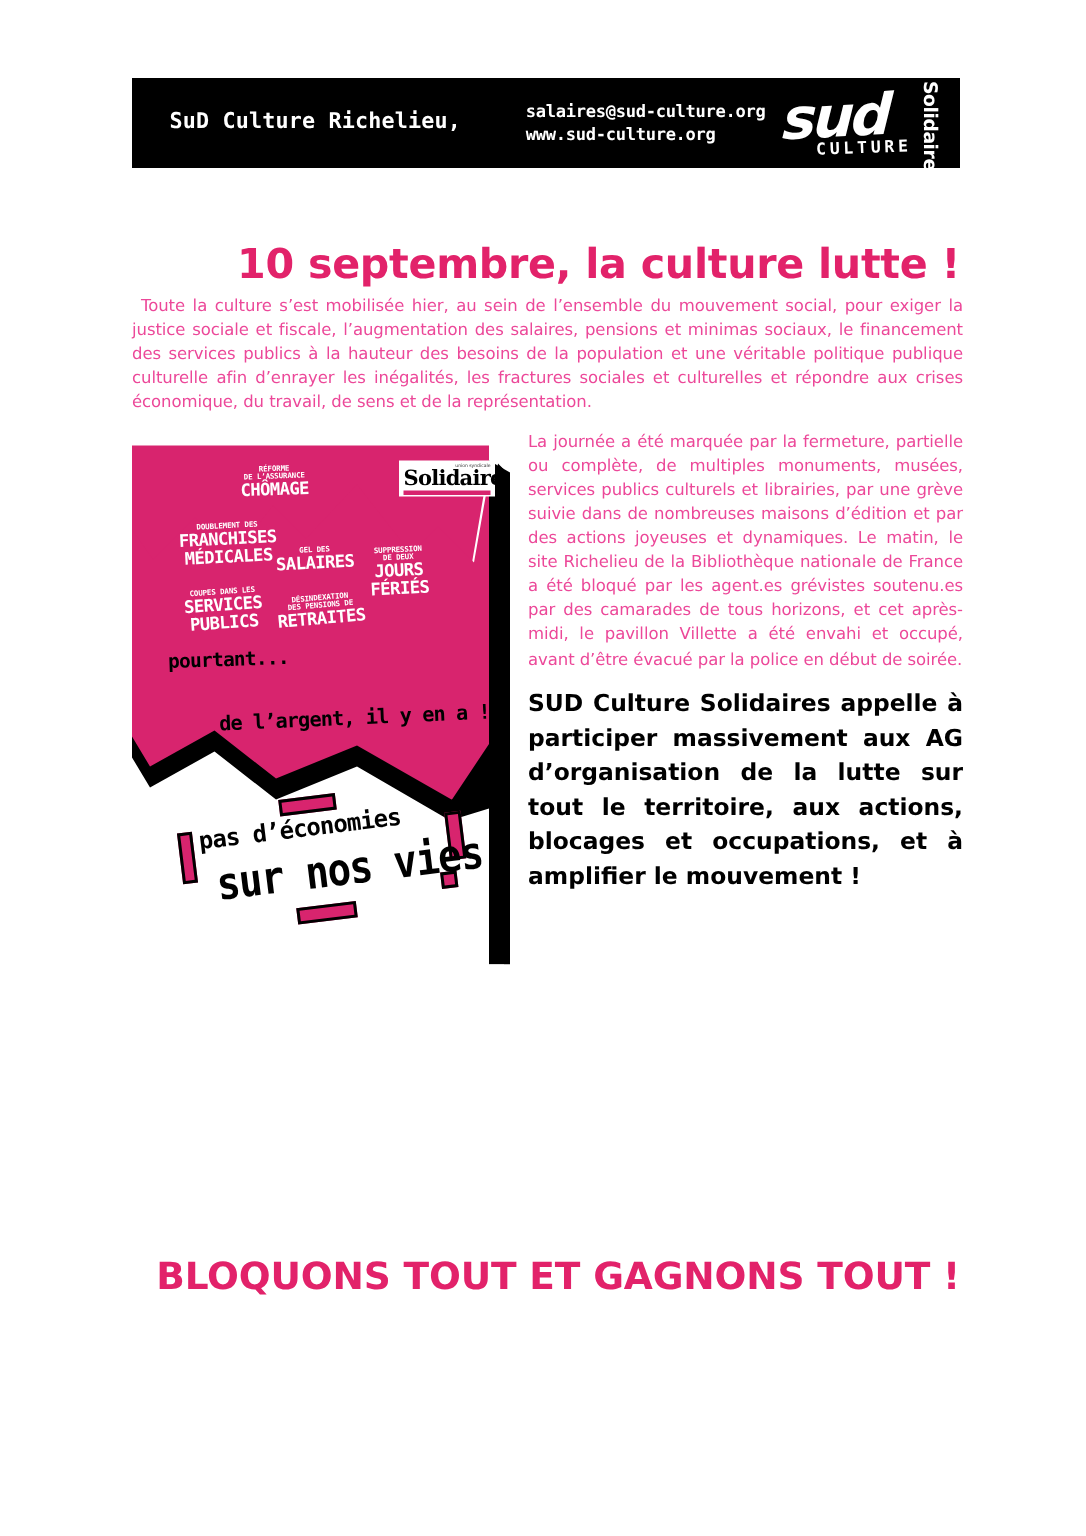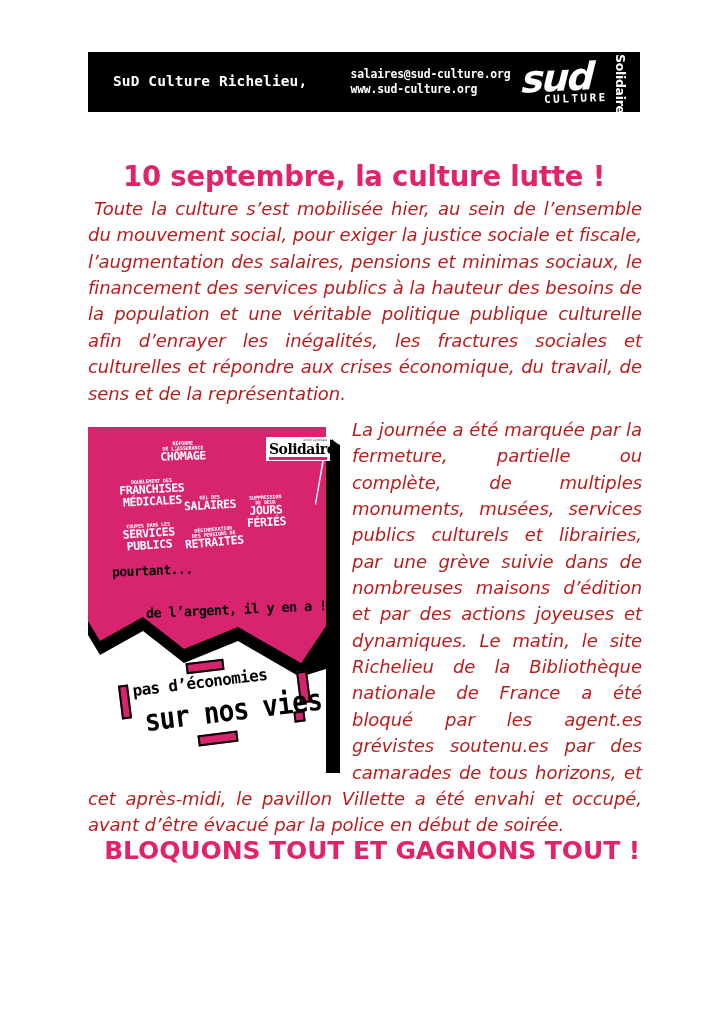--- a/index.html
+++ b/index.html
@@ -105,42 +105,41 @@
     writing-mode: vertical-rl;
     letter-spacing: -0.3px;
   }
 
   
   .doc-title {
     position: absolute;
     left: 88px;
     top: 142px;
     width: 552px;
-    text-align: center;
+    text-align: right;
     color: #e2226a;
     font-size: 27.5px;
     font-weight: bold;
     letter-spacing: -0.2px;
   }
 
   
   .content {
     position: absolute;
     left: 88px;
     top: 196px;
     width: 554px;
   }
   p.body {
     margin: 0;
-    font-size: 18px;
+    font-size: 11px;
     line-height: 1.465;
     text-align: justify;
-    color: #b91c1c;
+    color: #ec4899;
     letter-spacing: -0.05px;
-    font-style: italic;
   }
   p.body.lead { text-indent: 6px; }
 
   
   .poster-float {
     float: left;
     width: 252px;
     height: 350px;
     margin: 6px 12px 4px 0px;
     shape-margin: 0;
@@ -395,17 +394,18 @@
         <div class="poster-hand ph-sur">sur nos vies</div>
 
       </div>
     </div>
 
     <p class="body col">La journée a été marquée par la fermeture, partielle ou complète, de multiples monuments, musées, services publics culturels et librairies, par une grève suivie dans de nombreuses maisons d’édition et par des actions joyeuses et dynamiques. Le matin, le site Richelieu de la Bibliothèque nationale de France a été bloqué par les agent.es grévistes soutenu.es par des camarades de tous horizons, et cet après-midi, le pavillon Villette a été envahi et occupé, avant d’être évacué par la police en début de soirée.</p>
 
 
     <div class="spacer-block"></div>
 
+    <p class="strong">SUD Culture Solidaires appelle à participer massivement aux AG d’organisation de la lutte sur tout le territoire, aux actions, blocages et occupations, et à amplifier le mouvement !</p>
   </div>
 
   <div class="slogan">BLOQUONS TOUT ET GAGNONS TOUT !</div>
 
 </div>
 
 </body></html>

